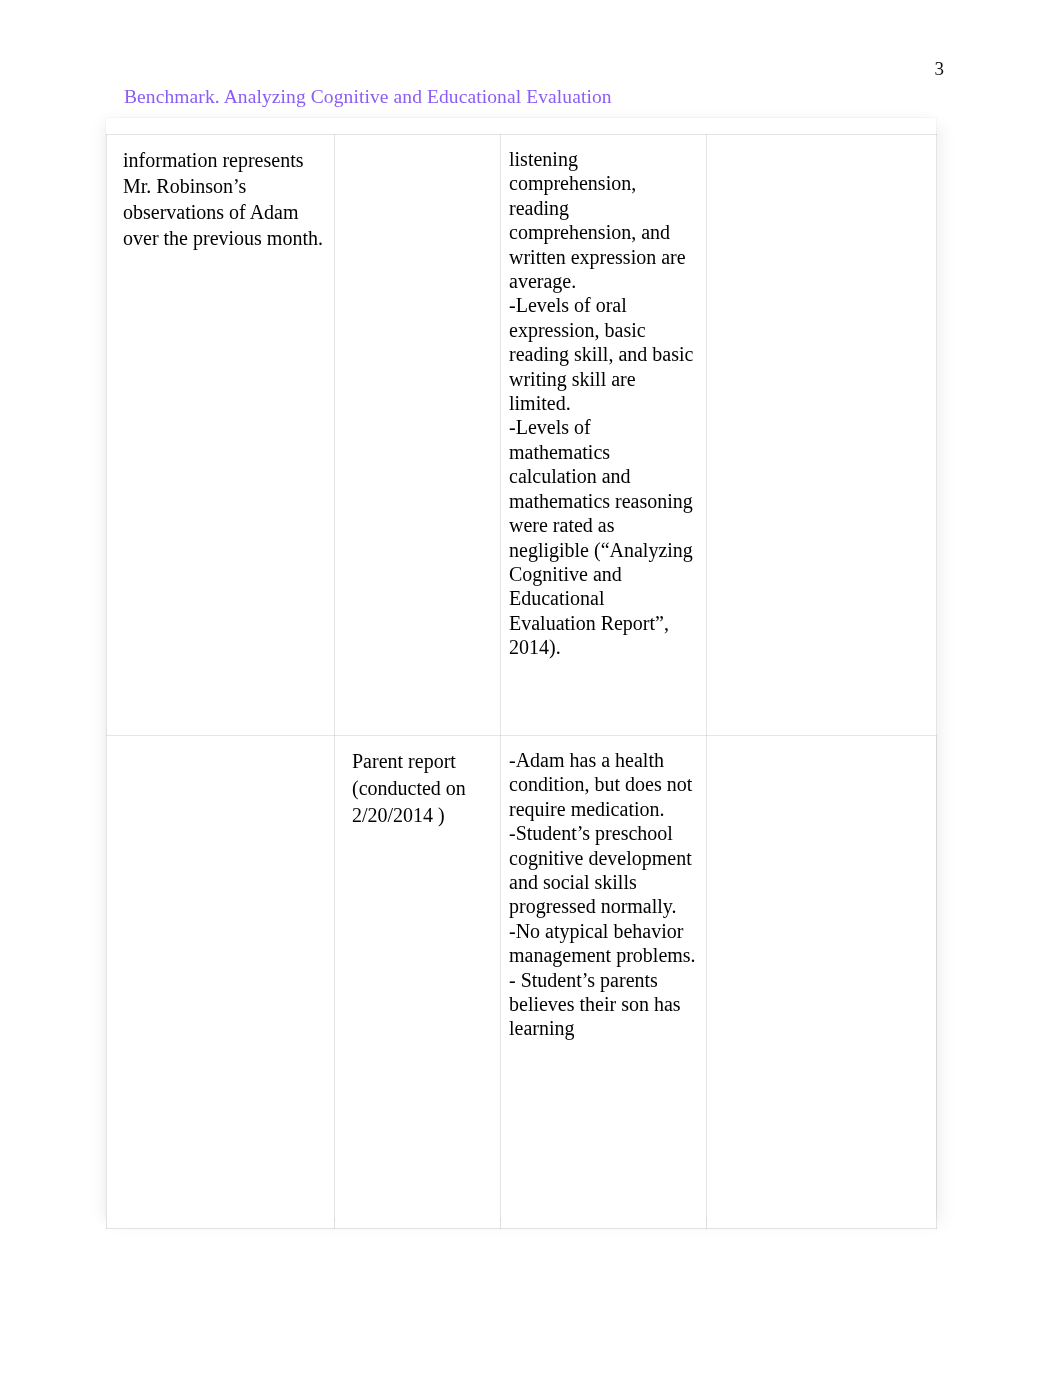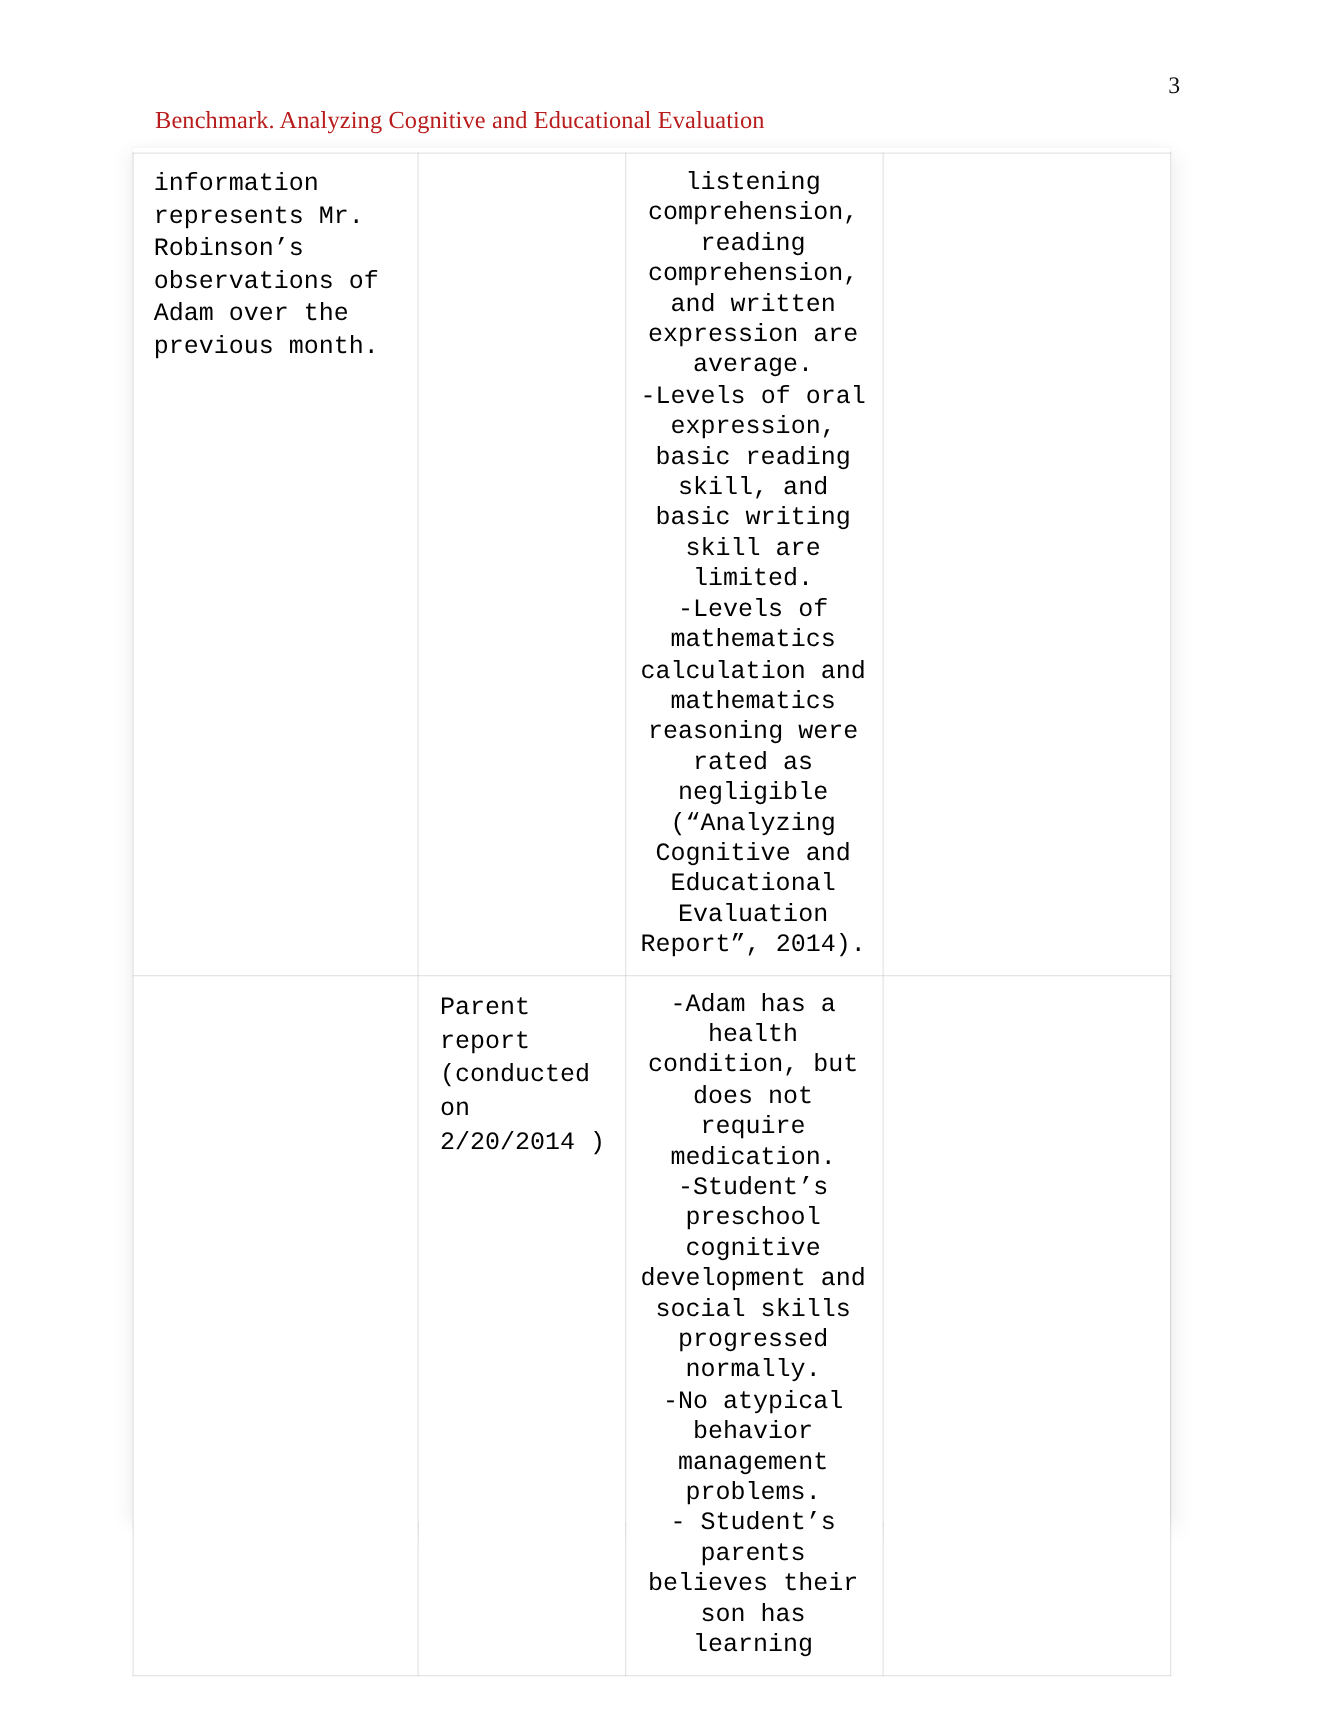--- a/index.html
+++ b/index.html
@@ -33,21 +33,21 @@
     line-height: 22px;
     color: #111;
   }
   .doc-header {
     position: absolute;
     left: 124px;
     top: 85px;
     font-size: 19.5px;
     line-height: 24px;
     letter-spacing: .1px;
-    color: #b91c1c;
+    color: #8b5cf6;
     white-space: nowrap;
   }
 
   
   .table-wrap {
     position: absolute;
     left: 106px;
     top: 118px;
     width: 830px;
     height: 1100px;
@@ -59,26 +59,25 @@
     height: 1100px;
     background: #ffffff;
     box-shadow:
       0 0 0 0.6px rgba(0,0,0,0.035),
       6px 6px 16px rgba(0,0,0,0.055),
      -5px 2px 14px rgba(0,0,0,0.045);
   }
 
   table.doc-table {
     position: absolute;
-    left: 0; top: 4px;
+    left: 0; top: 16px;
     width: 830px;
     border-collapse: collapse;
     table-layout: fixed;
     background: transparent;
-    font-family: Liberation Mono, monospace;
   }
   table.doc-table td {
     vertical-align: top;
     border: 1px solid rgba(170,170,170,0.30);
     background: #ffffff;
     padding: 0;
   }
 
   .c1 { width: 228px; }
   .c2 { width: 166px; }
@@ -92,21 +91,20 @@
   }
   .cell-pad-2 {
     padding: 12px 8px 10px 17px;
     font-size: 20px;
     line-height: 27px;
   }
   .cell-pad-3 {
     padding: 12px 10px 10px 8px;
     font-size: 20px;
     line-height: 24.4px;
-    text-align: center;
   }
   .cell-pad-4 {
     padding: 12px 8px 10px 12px;
     font-size: 20px;
     line-height: 24.4px;
   }
 
   .para {
     margin: 0;
     white-space: pre-line;

